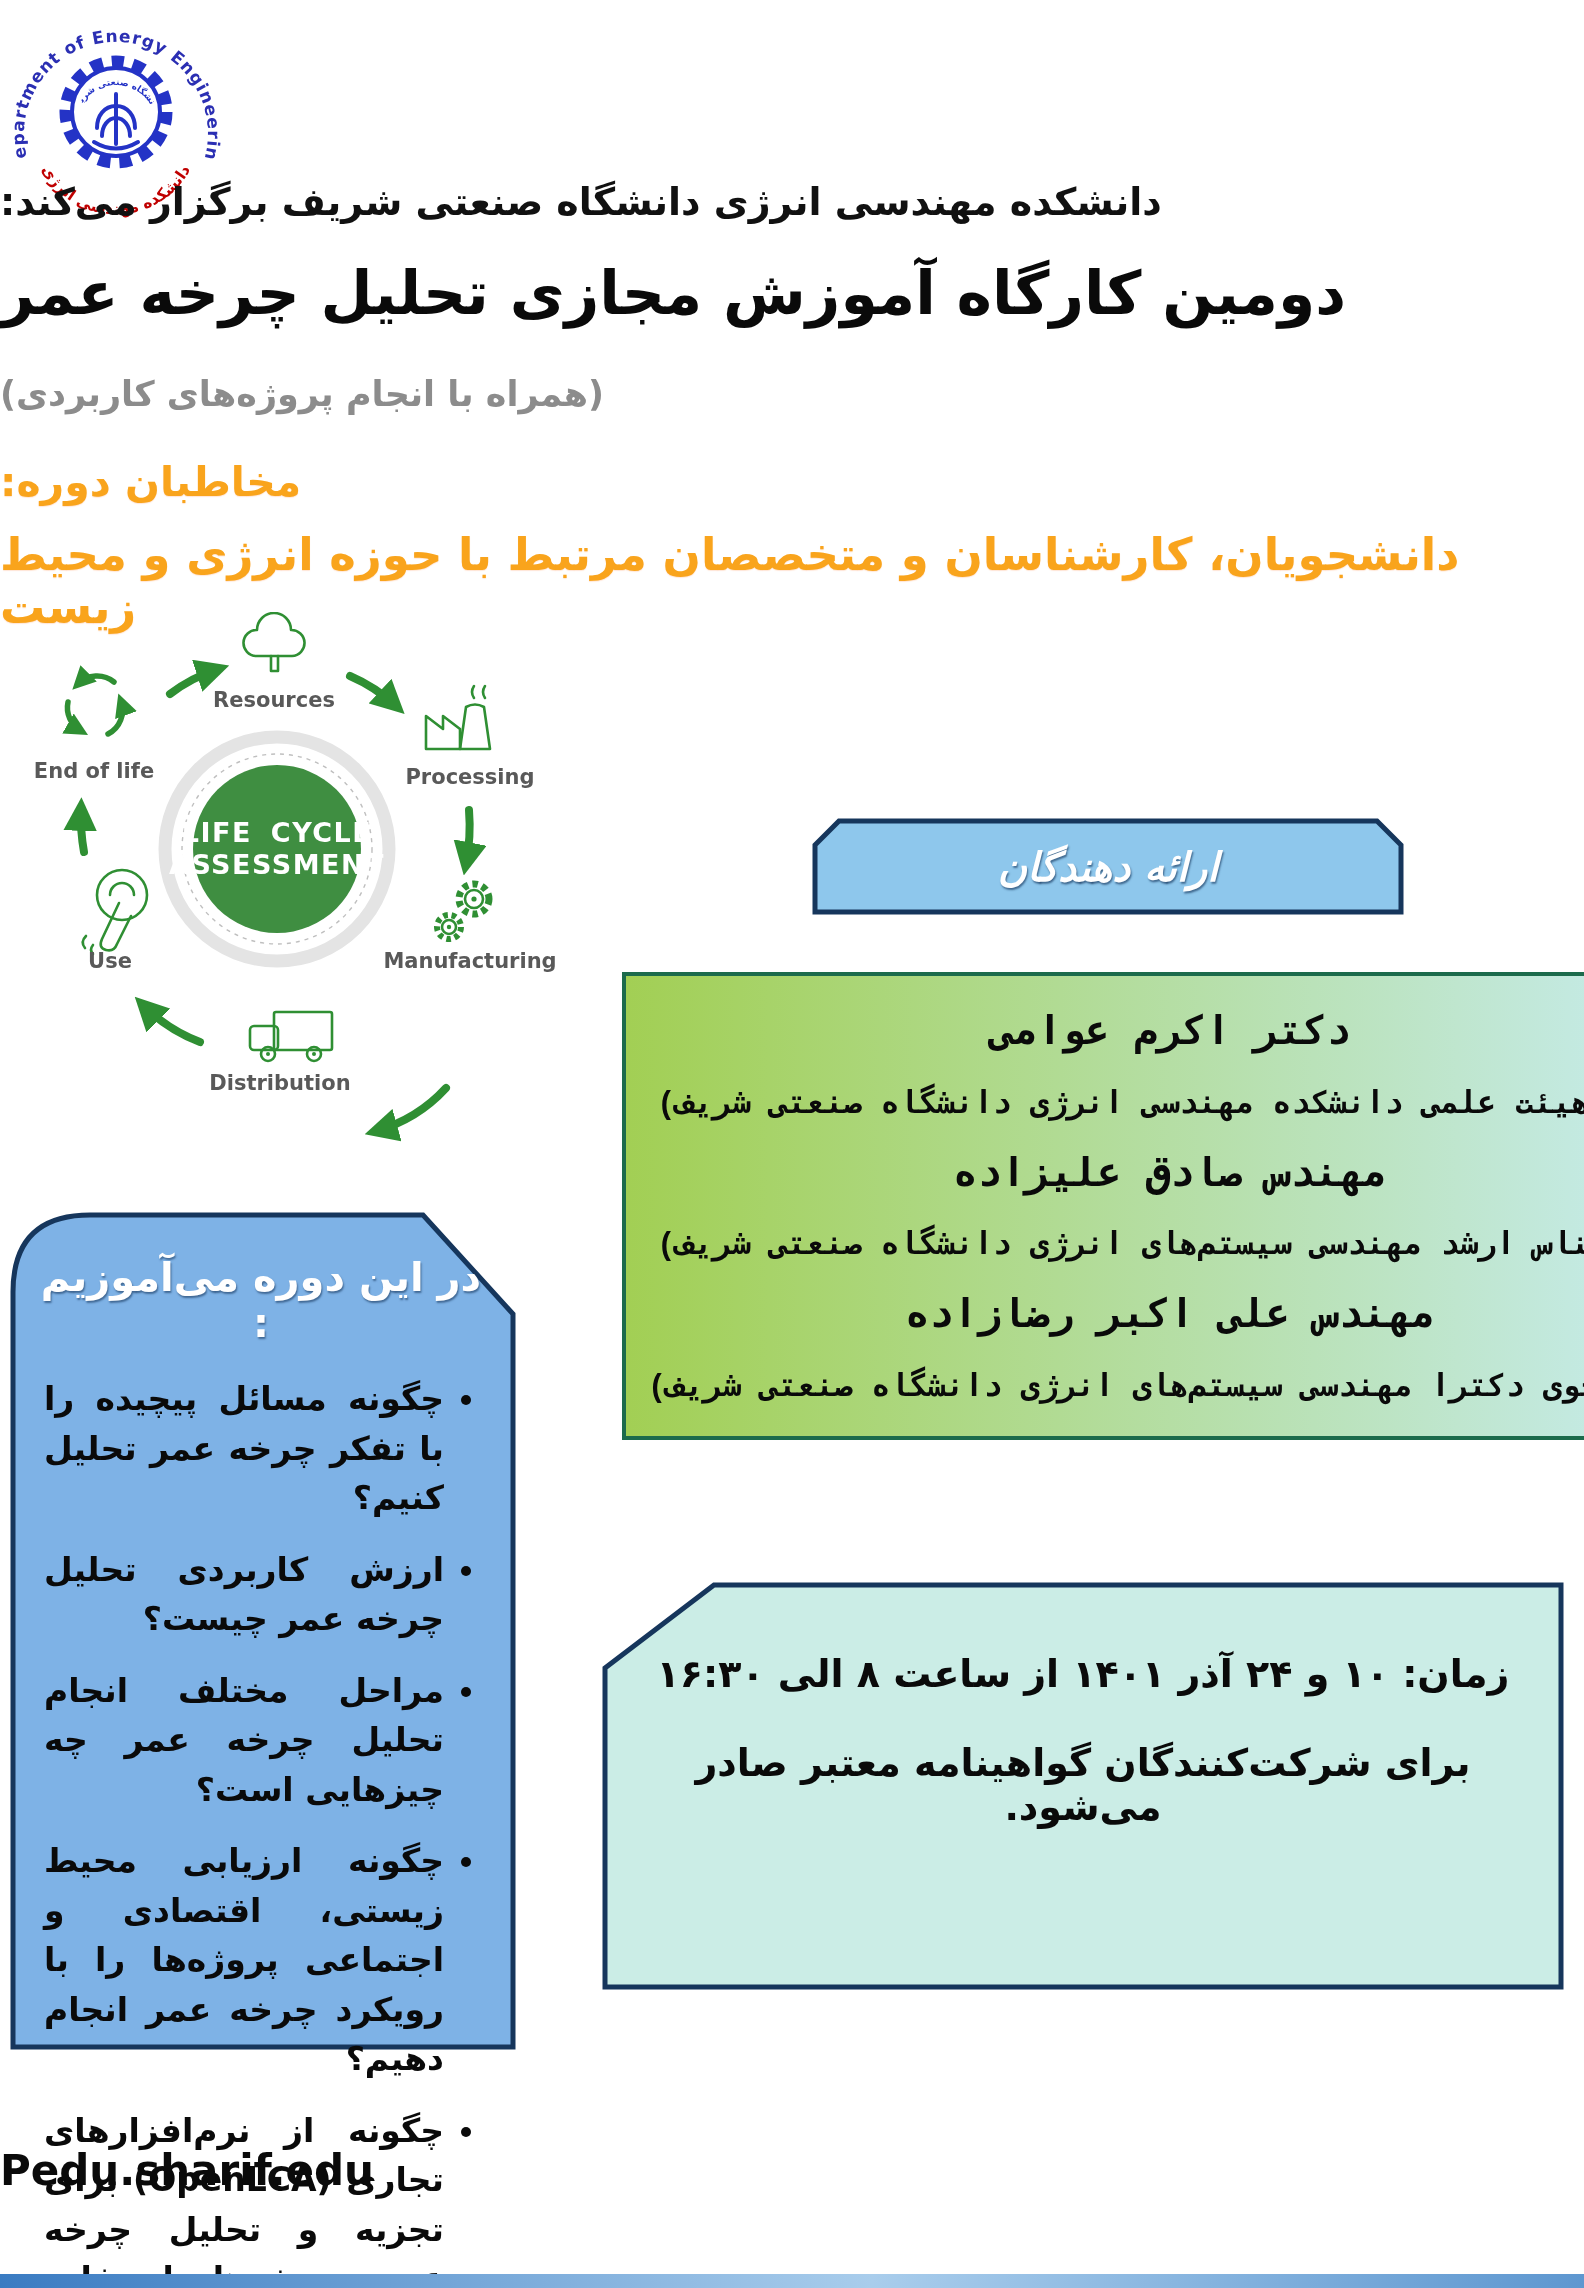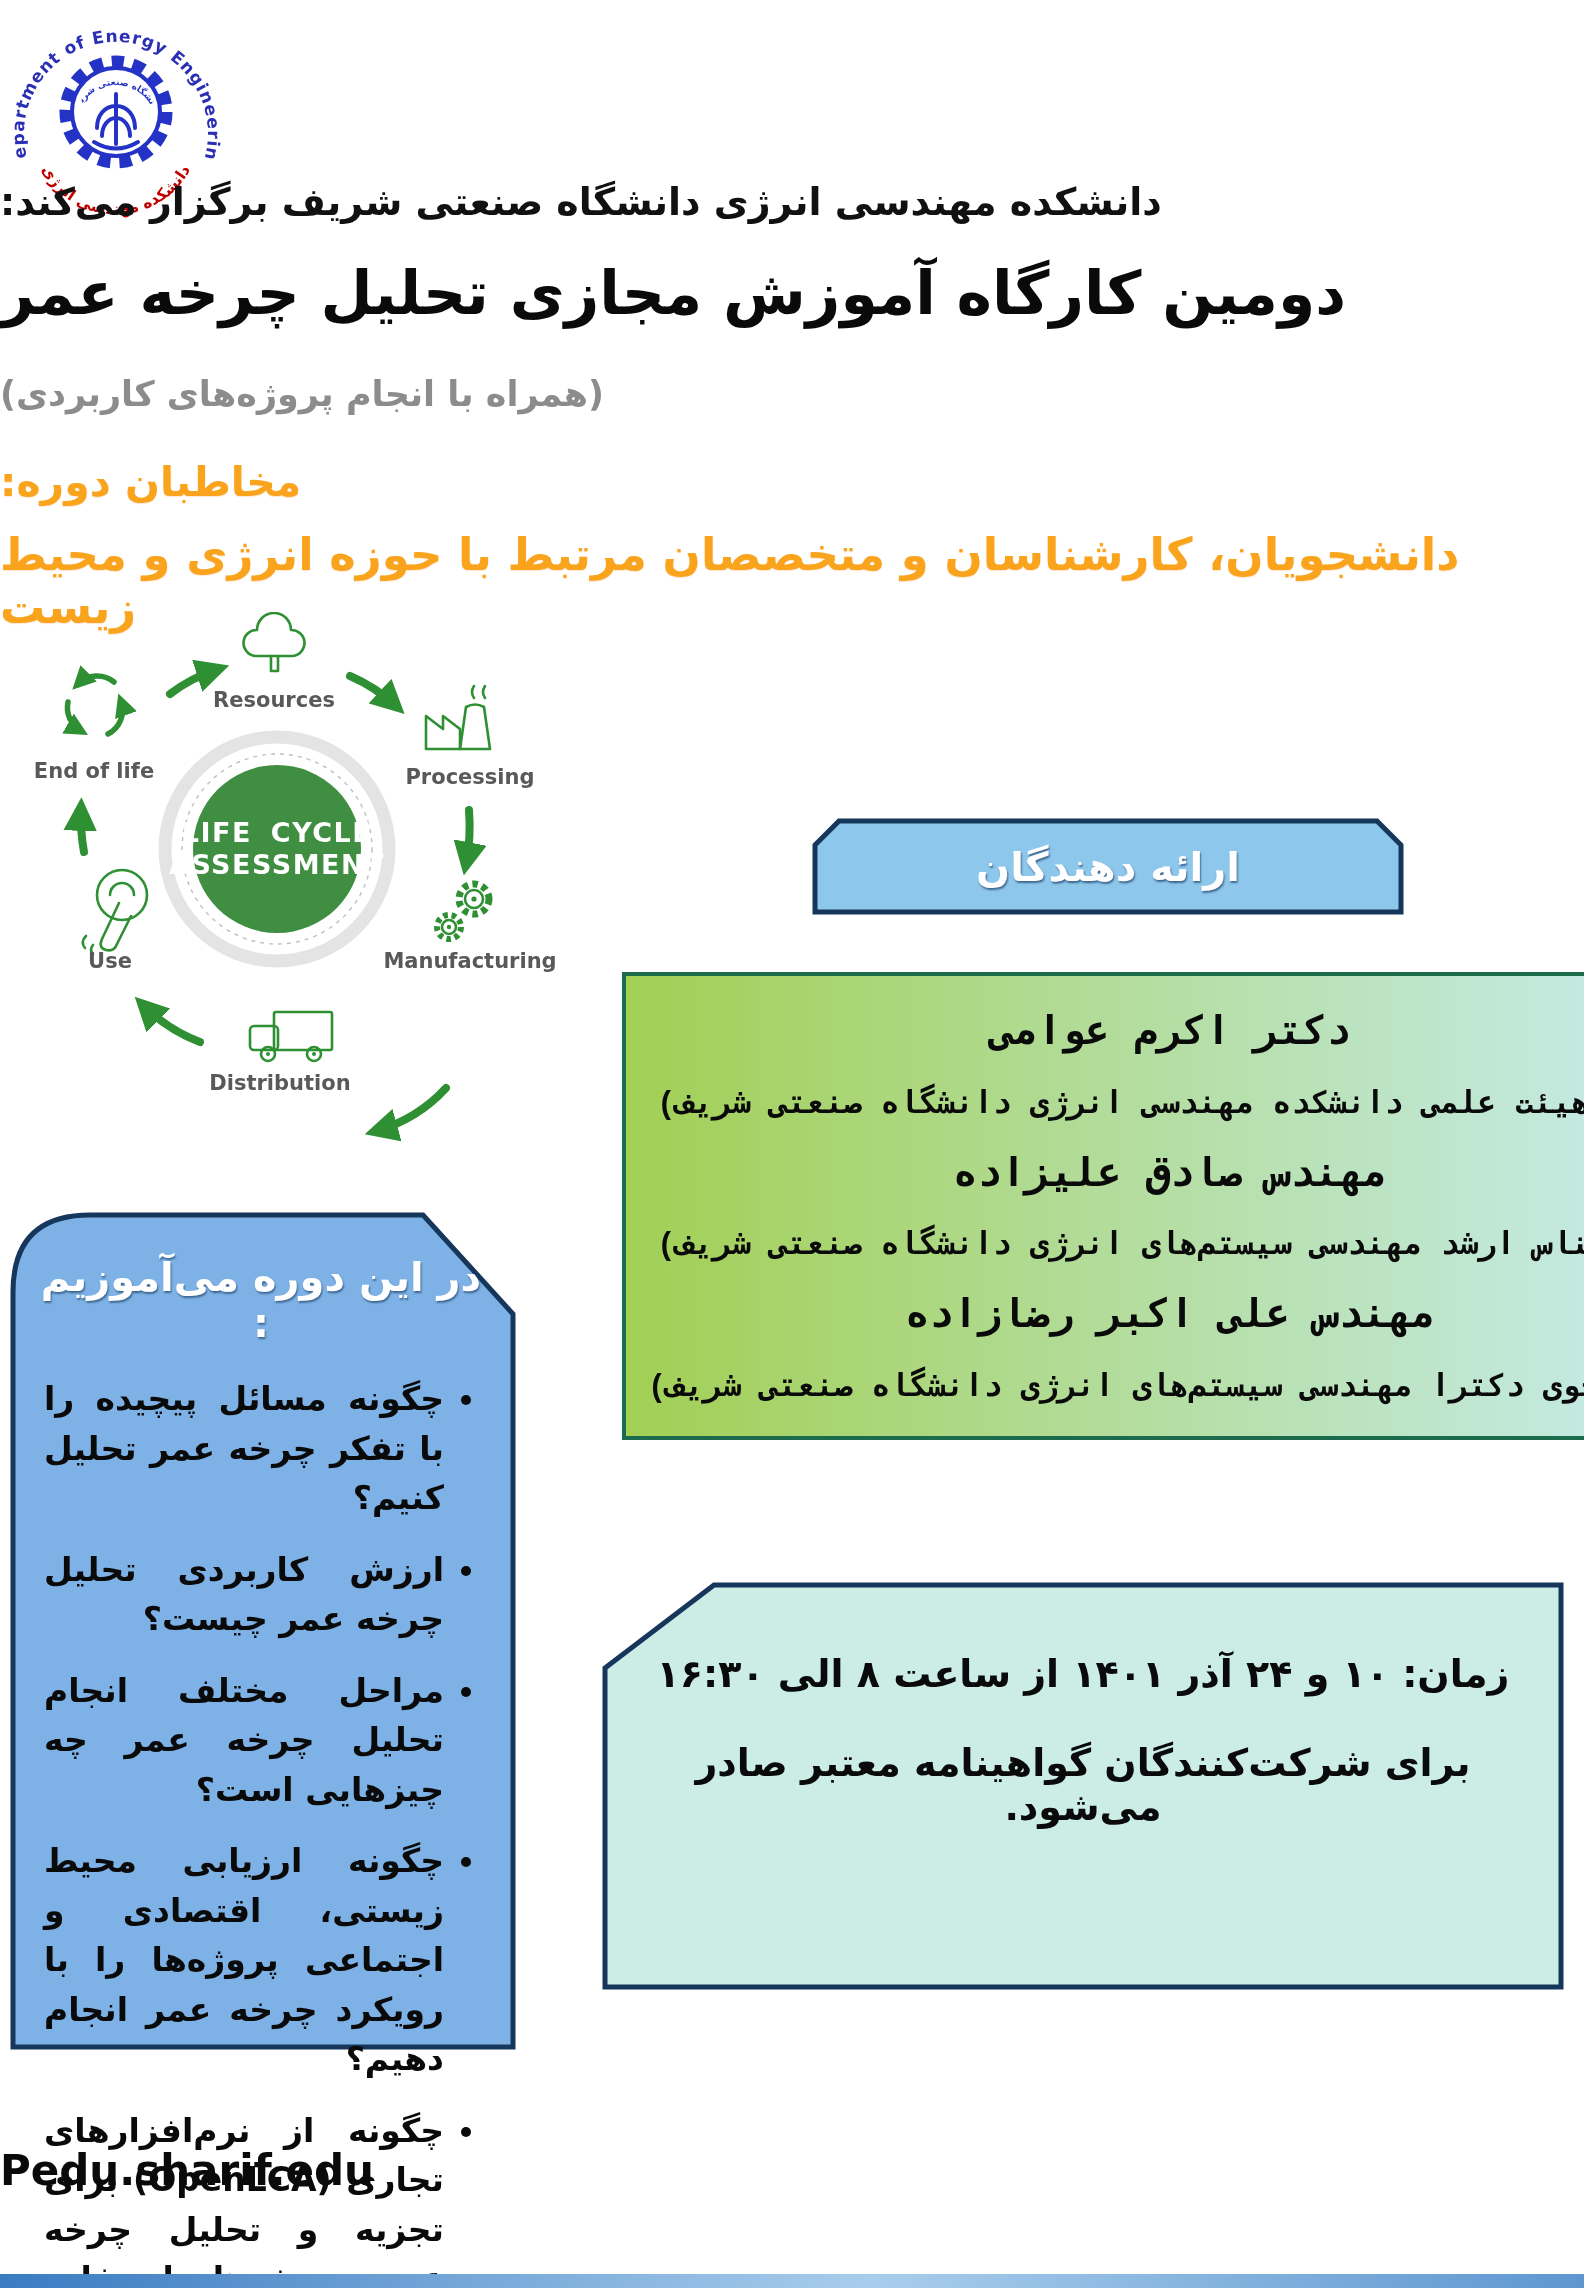--- a/index.html
+++ b/index.html
@@ -20,21 +20,21 @@
   #lca{left:22px;top:612px;width:560px;height:565px;}
   #lca .stage-label{font-size:21px;fill:#595959;font-weight:bold;}
   #lca .center-text{fill:#ffffff;font-size:27px;font-weight:bold;letter-spacing:1.5px;word-spacing:8px;}
   #lca .icon{stroke:#2f8f33;stroke-width:2.6;fill:none;stroke-linecap:round;stroke-linejoin:round;}
   #lca .arrow{stroke:#2f8f33;stroke-width:8;fill:none;stroke-linecap:round;}
   #lca .rec{stroke:#2f8f33;stroke-width:5.5;fill:none;stroke-linecap:round;}
   
   #presenters-box{left:812px;top:818px;width:592px;height:97px;}
   #presenters-box .label{
     position:absolute;inset:0;display:flex;align-items:center;justify-content:center;
-    color:#fff;font-size:40px;text-shadow:1px 2px 2px rgba(23,55,94,.65);
+    color:#fff;font-size:40px;text-shadow:1px 2px 2px rgba(23,55,94,.65);font-style:italic;
   }
   
   #presenters-panel{
     left:622px;top:972px;width:1096px;height:468px;box-sizing:border-box;
     border:4px solid #1c6b4c;
     background:linear-gradient(to right,#a2cf54,#c8edf4);
     display:flex;flex-direction:column;justify-content:space-evenly;align-items:center;
     text-align:center;padding:4px 10px;font-family:Liberation Mono, monospace;
   }
   .p-name{font-size:40px;color:#0a0a0a;}

